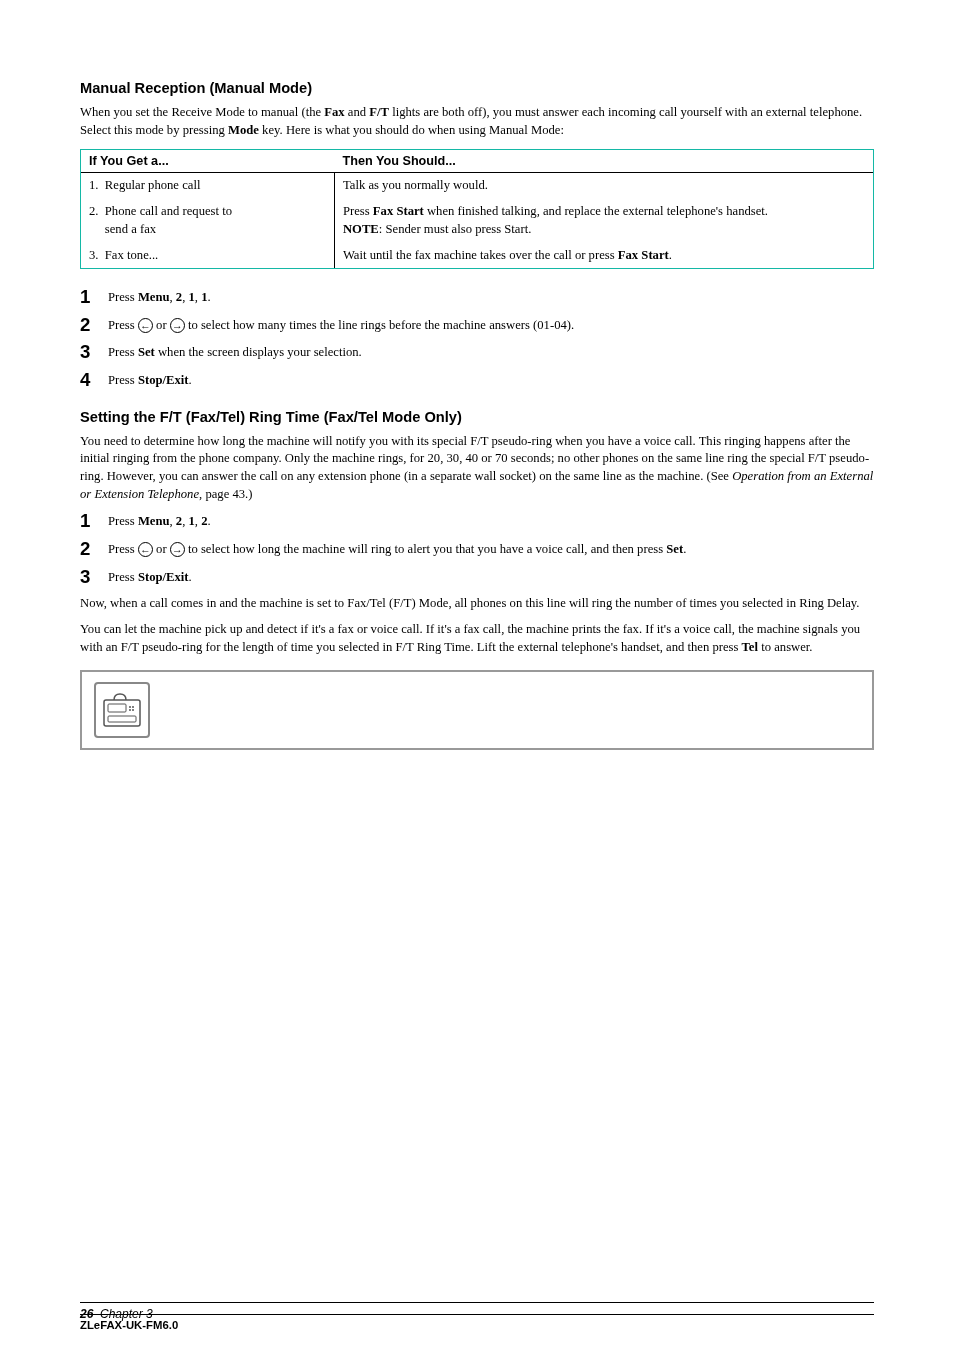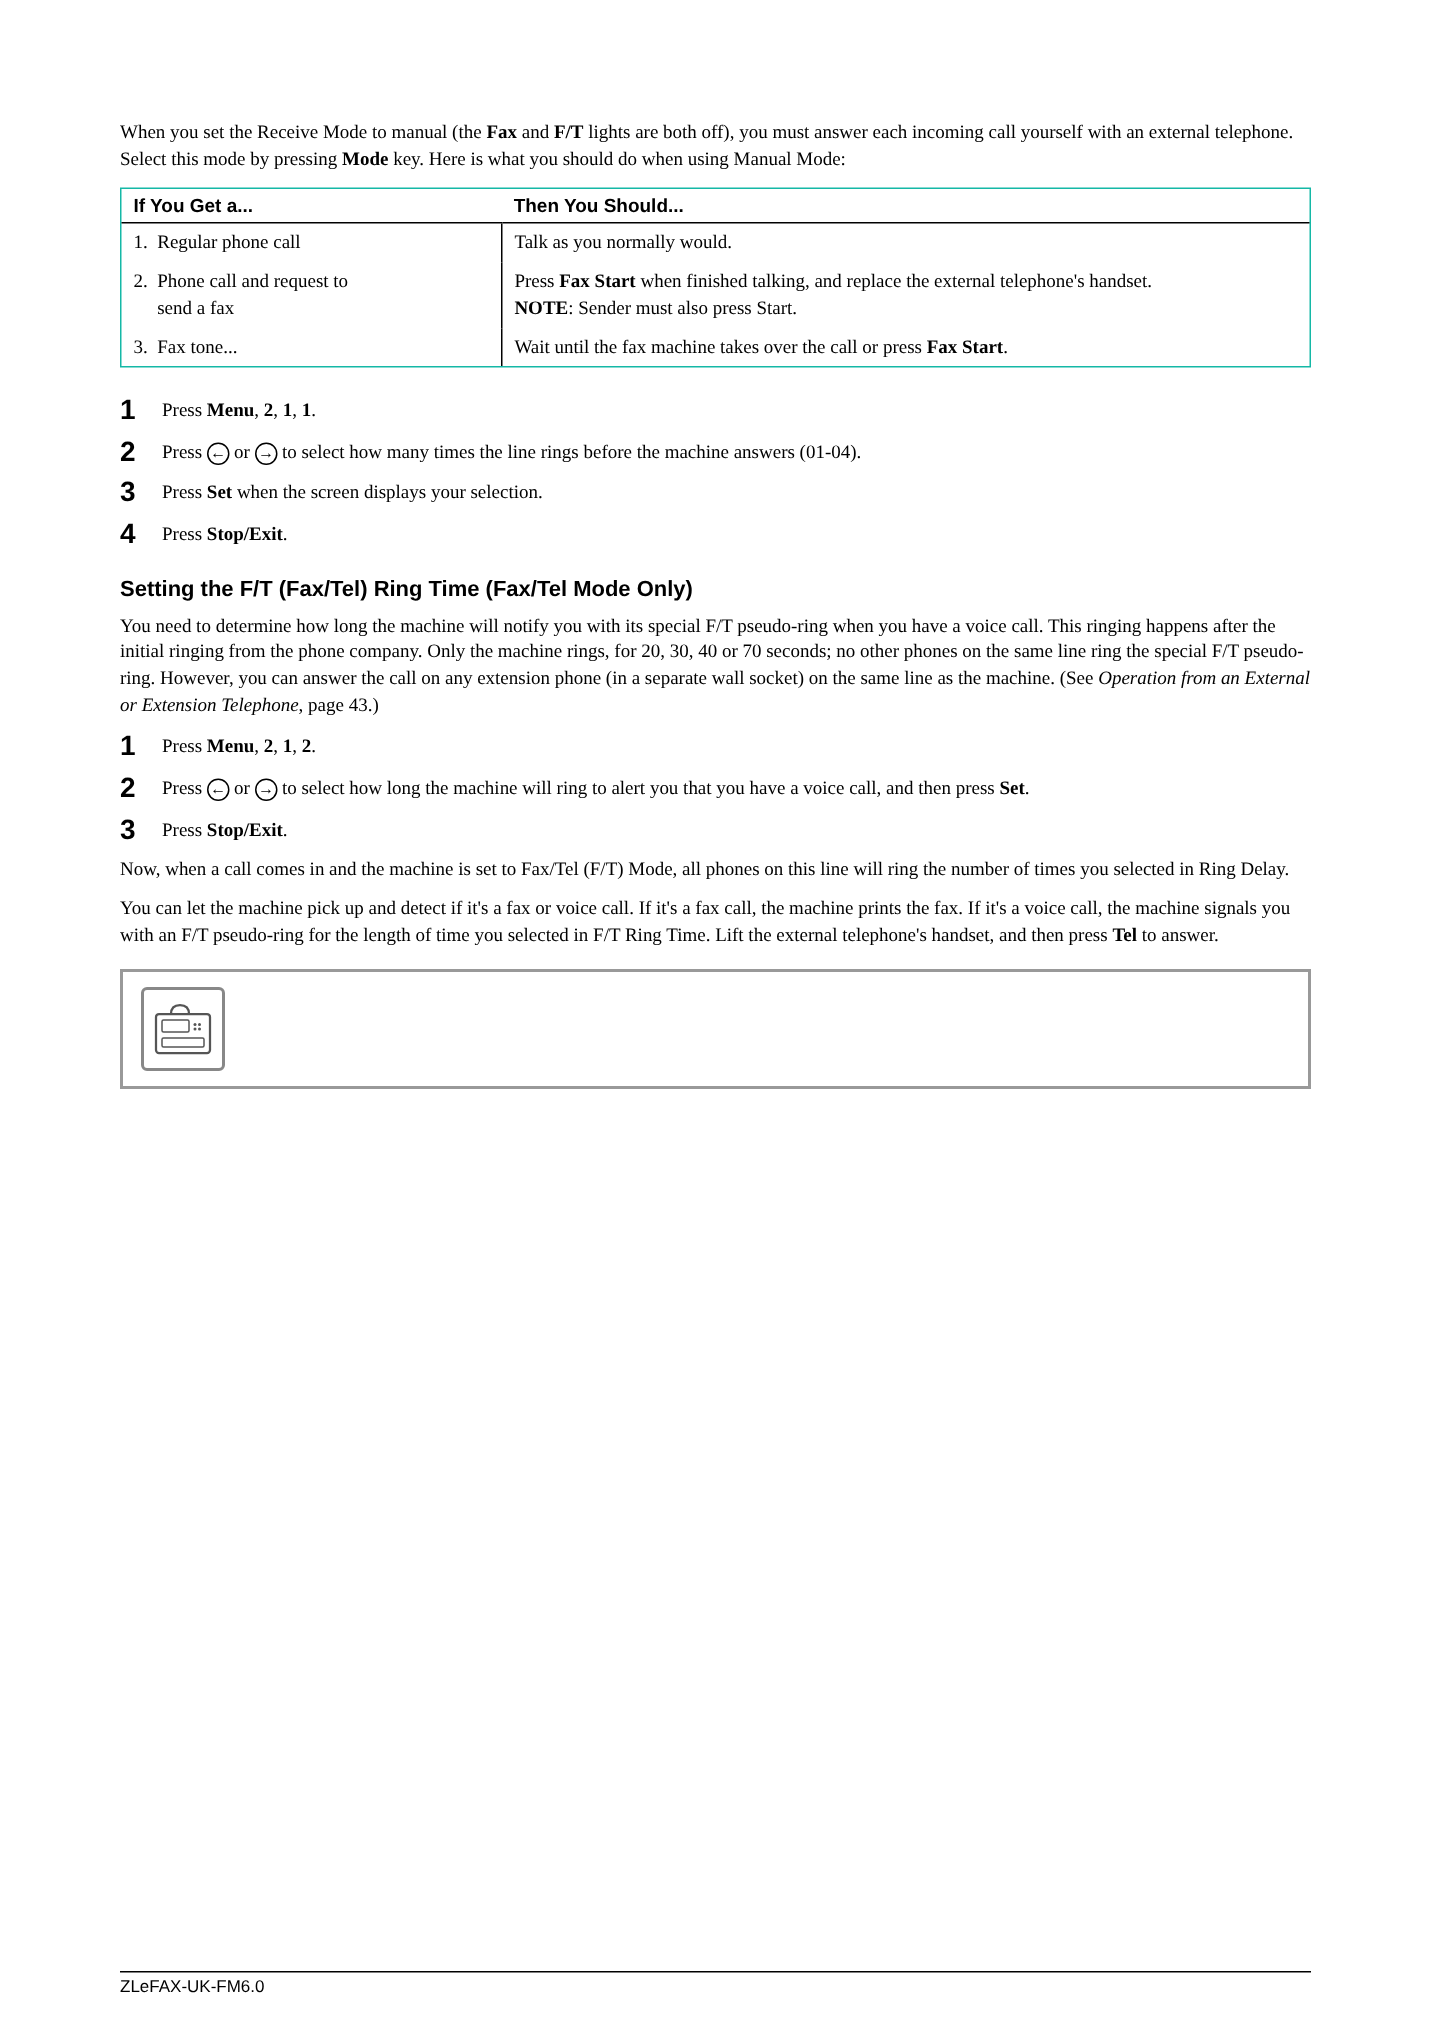--- a/index.html
+++ b/index.html
@@ -162,20 +162,21 @@
       border-top: 1px solid #ccc;
       padding-top: 4px;
     }
   </style>
 </head>
 <body>
 
 <div class="page">
 
   <div class="section">
+    <div class="section-heading">Manual Reception (Manual Mode)</div>
     <div class="section-body">
       When you set the Receive Mode to manual (the <b>Fax</b> and <b>F/T</b> lights are both off), you must answer each incoming call yourself with an external telephone. Select this mode by pressing <b>Mode</b> key. Here is what you should do when using Manual Mode:
     </div>
 
     <div class="table-container">
       <table>
         <thead>
           <tr>
             <th>If You Get a...</th>
             <th>Then You Should...</th>
@@ -260,16 +261,21 @@
 
           <circle cx="32" cy="21" r="1" fill="#555"></circle>
           <circle cx="35" cy="21" r="1" fill="#555"></circle>
           <circle cx="32" cy="24" r="1" fill="#555"></circle>
           <circle cx="35" cy="24" r="1" fill="#555"></circle>
         </svg>
       </div>
     </div>
   </div>
 
-
-  <div class="footer-product" style="position: absolute; bottom: 20px; left: 80px; right: 80px; font-size: 8.5pt; font-family: Arial, Helvetica, sans-serif; font-weight: normal; border-top: 0.5px solid #000; padding-top: 4px;">ZLeFAX-UK-FM6.0</div>
+  <div class="page-footer">
+    <div class="footer-top">
+      <span class="footer-page"><i><b>26</b>&nbsp;&nbsp;Chapter 3</i></span>
+    </div>
+  </div>
+
+  <div class="footer-product" style="position: absolute; bottom: 20px; left: 80px; right: 80px; font-size: 8.5pt; font-family: Arial, Helvetica, sans-serif; font-weight: bold; border-top: 0.5px solid #000; padding-top: 4px;">ZLeFAX-UK-FM6.0</div>
 
 </div>
 
 </body></html>

